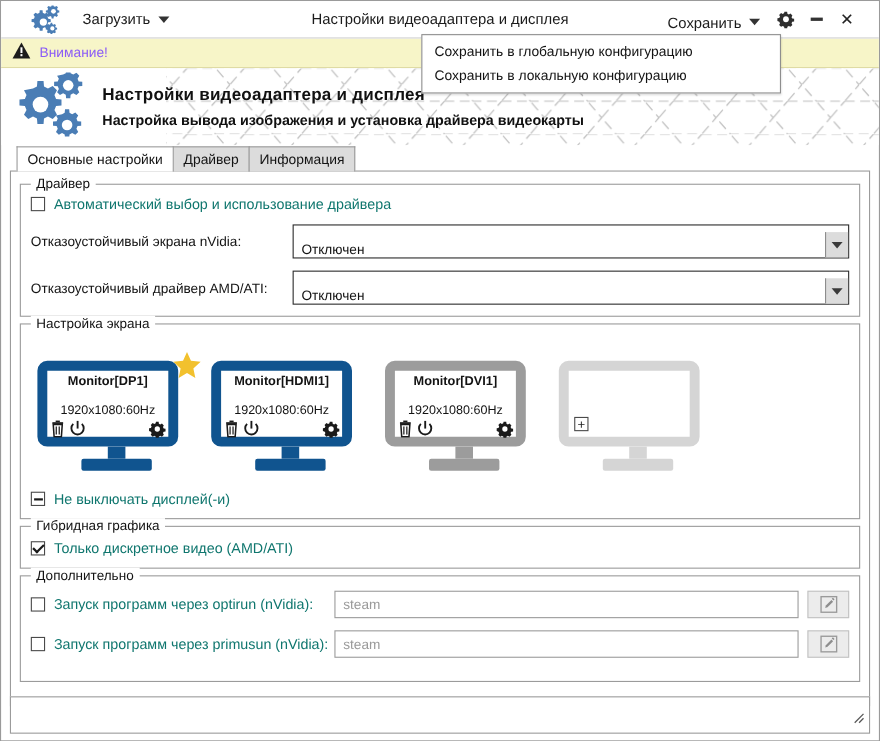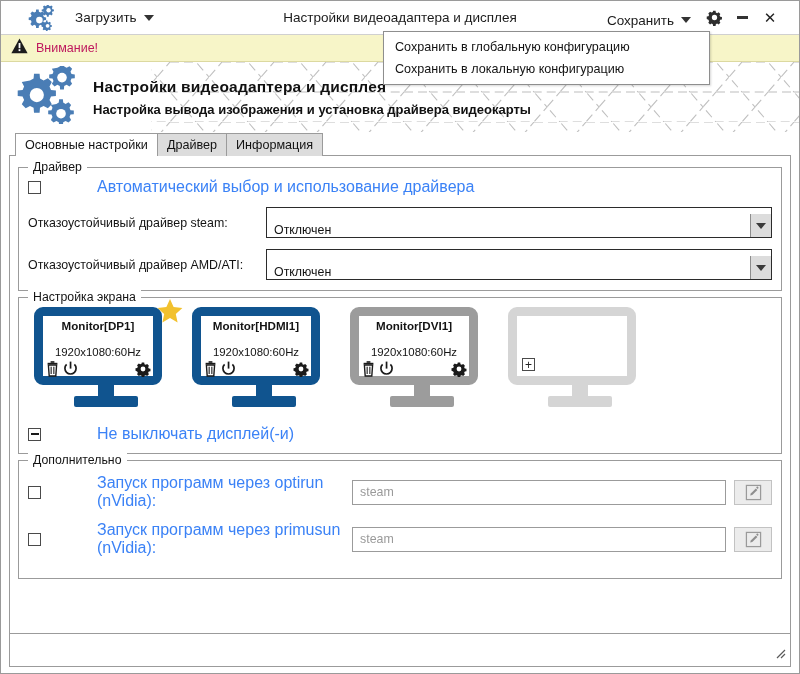--- a/index.html
+++ b/index.html
@@ -59,21 +59,21 @@
   .dropdown-item {
     font-size: 12.6px; color: #131313;
     padding: 4px 10px 4px 11px; white-space: nowrap; cursor: default;
   }
 
   
   .warnbar {
     height: 27px; background: #f7f5c8; border-bottom: 1px solid #dcd9a0;
     display: flex; align-items: center; padding-left: 10px; gap: 8px;
   }
-  .warn-text { font-size: 12.5px; color: #be185d; }
+  .warn-text { font-size: 12.5px; color: #8b5cf6; }
 
   
   .banner {
     position: relative; height: 70px; background: #ffffff;
     display: flex; align-items: center; overflow: hidden;
   }
   .hexbg { position: absolute; inset: 0; opacity: 0.30; }
   .banner-icon { margin-left: 16px; z-index: 2; flex: 0 0 auto; }
   .banner-text { margin-left: 14px; z-index: 2; }
   .banner-title { font-size: 15.5px; font-weight: bold; color: #111; letter-spacing: .2px; }
@@ -116,21 +116,21 @@
   .cb {
     width: 13px; height: 13px; border: 1px solid #4a4a4a;
     background: #fff; flex: 0 0 auto; display: inline-flex;
     align-items: center; justify-content: center; margin-right: 8px;
   }
   .cb.checked::after {
     content: ""; width: 8px; height: 4px; border-left: 2px solid #1a1a1a;
     border-bottom: 2px solid #1a1a1a; transform: rotate(-45deg) translate(1px,-1px);
   }
   .cb.tri::after { content: ""; width: 8px; height: 2px; background: #1a1a1a; }
-  .cb-label { font-size: 16px; color: #3b82f6; margin-left: 48px; }
+  .cb-label { font-size: 13px; color: #0f766e; }
 
   
   .flabel { font-size: 12.4px; color: #131313; }
   .select {
     flex: 1 1 auto; height: 31px; border: 1px solid #2b2b2b;
     background: #fff; display: flex; align-items: flex-end;
     position: relative; min-width: 0;
   }
   .select .val {
     font-size: 12.4px; color: #131313; padding-left: 7px;
@@ -304,41 +304,41 @@
 
       <div class="group">
         <span class="legend">Драйвер</span>
 
         <div class="row">
           <span class="cb"></span>
           <span class="cb-label">Автоматический выбор и использование драйвера</span>
         </div>
 
         <div class="row">
-          <span class="flabel" style="width:238px">Отказоустойчивый драйвер steam:</span>
+          <span class="flabel" style="width:238px">Отказоустойчивый экрана nVidia:</span>
           <div class="select">
             <span class="val">Отключен</span>
             <span class="arrowbox">
                 <span class="dncaret"></span>
               </span>
           </div>
         </div>
 
         <div class="row">
           <span class="flabel" style="width:238px">Отказоустойчивый драйвер AMD/ATI:</span>
           <div class="select">
             <span class="val">Отключен</span>
             <span class="arrowbox">
                 <span class="dncaret"></span>
               </span>
           </div>
         </div>
       </div>
 
-      <div class="group" style="padding-top:5px">
+      <div class="group" style="padding-top:29px">
         <span class="legend">Настройка экрана</span>
 
         <div class="monitors">
 
           <div class="mon-wrap">
             <span class="star">
               <svg width="28" height="27" viewBox="0 0 28 27">
                 <path fill="#f2c12e" d="M14 1 L17.6 9 L26.4 9.9 L19.8 15.9 L21.6 24.6 L14 20.1 L6.4 24.6 L8.2 15.9 L1.6 9.9 L10.4 9 Z"></path>
               </svg>
             </span>
@@ -449,20 +449,27 @@
           </div>
 
         </div>
 
         <div class="row" style="margin-top:16px;margin-bottom:2px">
           <span class="cb tri"></span>
           <span class="cb-label">Не выключать дисплей(-и)</span>
         </div>
       </div>
 
+      <div class="group" style="padding-top:12px;padding-bottom:10px">
+        <span class="legend">Гибридная графика</span>
+        <div class="row" style="margin-bottom:0">
+          <span class="cb checked"></span>
+          <span class="cb-label">Только дискретное видео (AMD/ATI)</span>
+        </div>
+      </div>
 
       <div class="group" style="padding-top:13px;padding-bottom:10px">
         <span class="legend">Дополнительно</span>
 
         <div class="row">
           <span class="cb"></span>
           <span class="cb-label" style="width:255px">Запуск программ через optirun (nVidia):</span>
           <div class="tinput">steam</div>
           <div class="editbtn">
             <svg width="17" height="17" viewBox="0 0 18 18">

